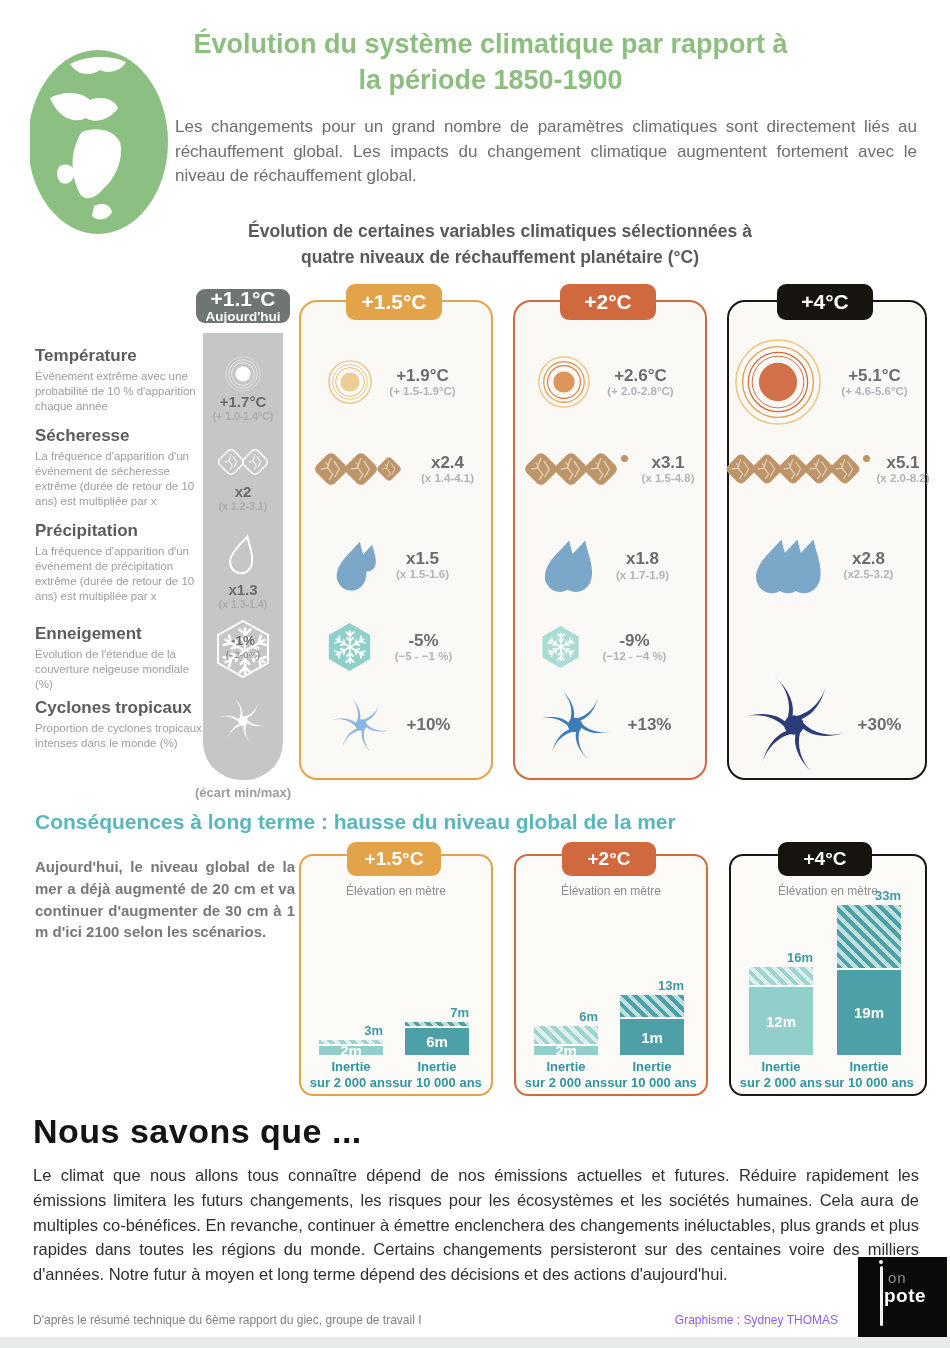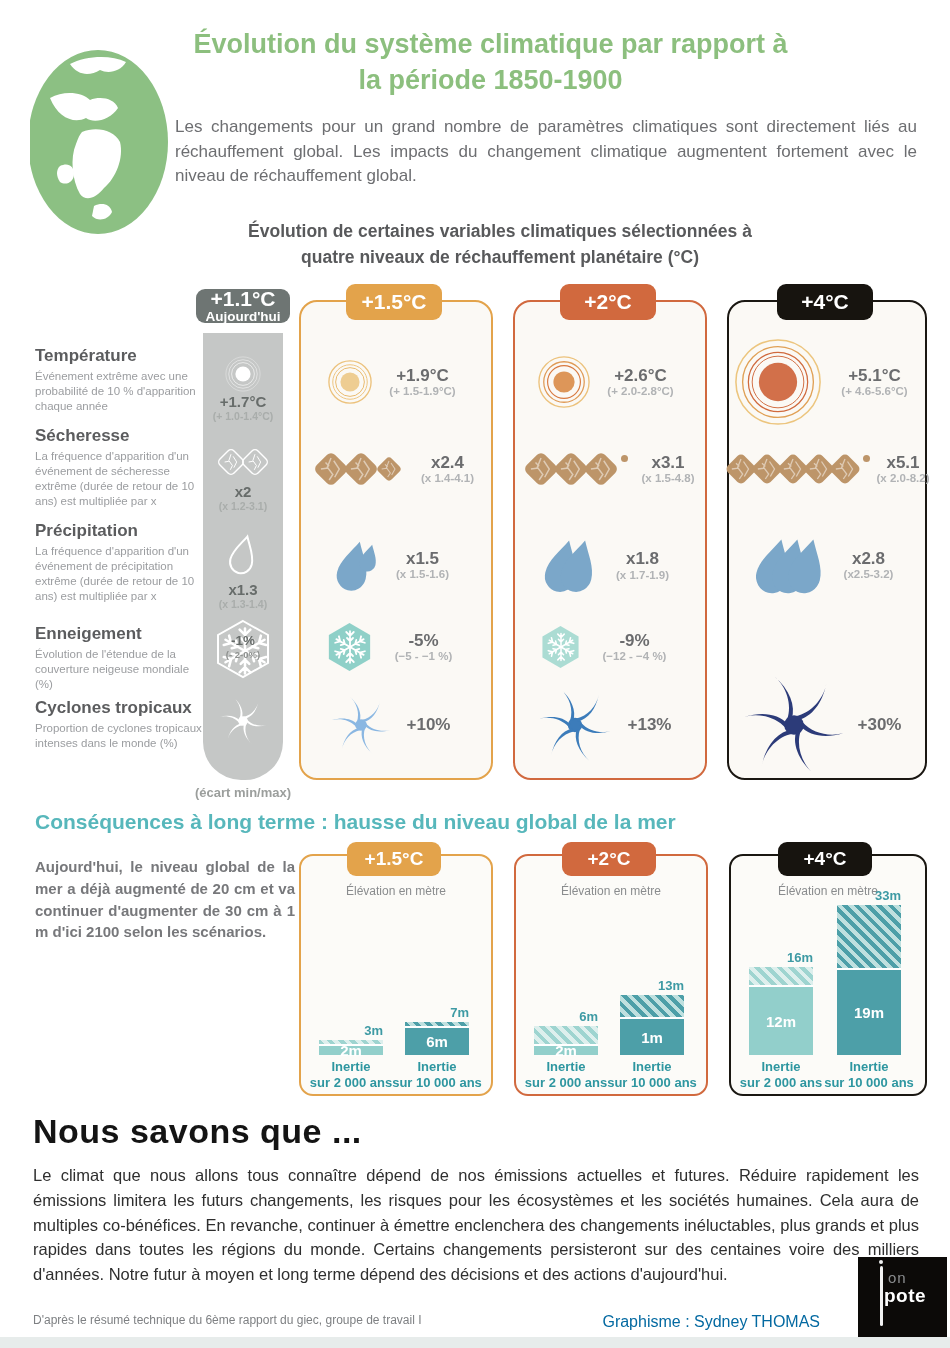--- a/index.html
+++ b/index.html
@@ -73,21 +73,21 @@
   .inlabel{font-size:15px;font-weight:bold;color:#fff;line-height:1;}
   .barcap{position:absolute;top:100%;left:50%;transform:translateX(-50%);width:116px;
           margin-top:4px;text-align:center;font-size:13px;font-weight:bold;color:#2e96a0;line-height:1.25;}
   .bg-left{left:18px;} .bg-right{left:104px;}
   
   #knowhead{position:absolute;left:33px;top:1112px;font-size:34px;font-weight:bold;color:#141414;
             letter-spacing:.5px;}
   #knowtext{position:absolute;left:33px;top:1163px;width:886px;font-size:16.5px;color:#2f2f2f;
             line-height:1.5;text-align:justify;}
   #src{position:absolute;left:33px;top:1313px;font-size:12px;color:#7e8083;}
-  #credit{position:absolute;right:130px;top:1313px;font-size:16px;color:#0369a1;}
+  #credit{position:absolute;right:112px;top:1313px;font-size:12px;color:#8b5cf6;}
   #logo{position:absolute;left:858px;top:1257px;width:89px;height:80px;background:#0c0a08;}
   #logo .stem{position:absolute;left:22px;top:9px;width:3px;height:60px;background:#f2f2f2;border-radius:2px;}
   #logo .stemdot{position:absolute;left:21px;top:3px;width:4px;height:4px;background:#f2f2f2;border-radius:50%;}
   #logo .on{position:absolute;left:30px;top:12px;font-size:15px;color:#8b8d8f;letter-spacing:1px;}
   #logo .pote{position:absolute;left:26px;top:28px;font-size:19px;font-weight:bold;color:#fff;letter-spacing:.5px;}
   #strip{position:absolute;left:0;right:0;bottom:0;height:11px;background:#e7eceb;}
 </style>
 </head>
 <body>
 

